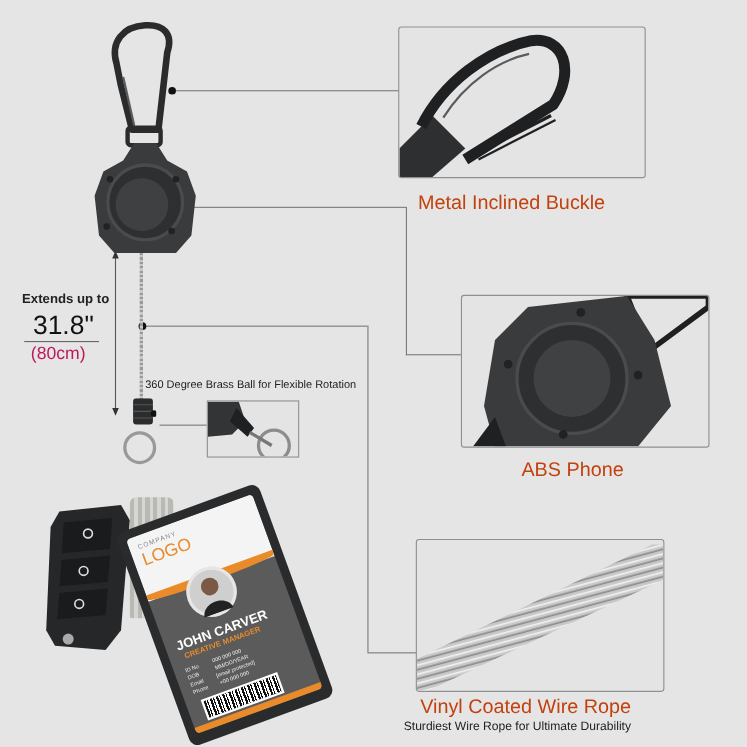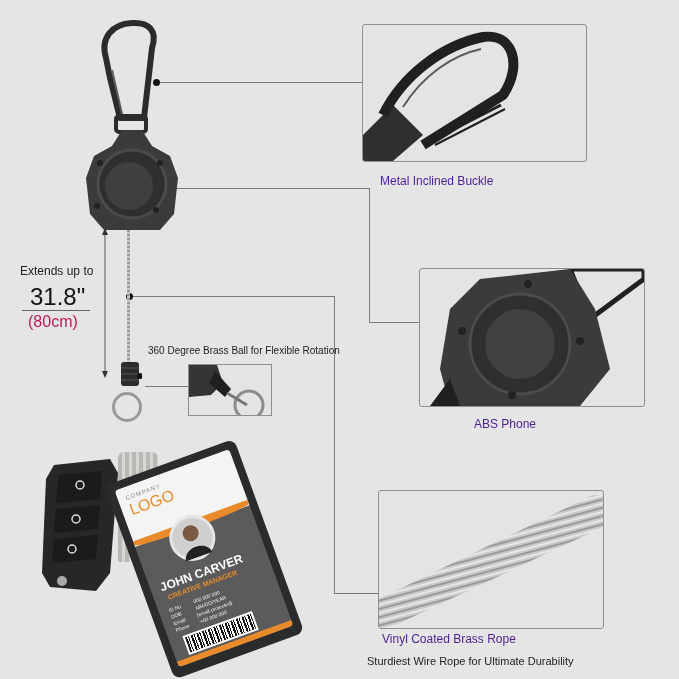--- a/index.html
+++ b/index.html
@@ -1,19 +1,19 @@
 <!DOCTYPE html>
 <html><head>
   <meta charset="utf-8">
   <style>
     html, body { margin: 0; padding: 0; }
     body { width: 679px; height: 679px; background: #e5e5e5; position: relative; overflow: hidden; font-family: "Liberation Sans", sans-serif; color: #111; }
     .abs { position: absolute; }
     .panel { position: absolute; border: 1px solid #8f8f8f; border-radius: 3px; background: #e4e4e4; overflow: hidden; }
-    .caption { position: absolute; font-size: 12px; color: #4c1d95; white-space: nowrap; }
+    .caption { position: absolute; font-size: 18px; color: #c2410c; white-space: nowrap; }
     .line { position: absolute; background: #7a7a7a; }
     .dot { position: absolute; width: 7px; height: 7px; border-radius: 50%; background: #111; }
     svg { display: block; }
   </style>
 </head>
 <body>
 
 <div class="line" style="left:160px;top:82px;width:203px;height:1px;"></div>
 <div class="dot" style="left:153px;top:79px;"></div>
 
@@ -30,21 +30,21 @@
 <div class="line" style="left:145px;top:386px;width:45px;height:1px;"></div>
 
 <div class="abs" style="left:100px;top:228px;width:10px;height:150px;">
   <svg width="10" height="150" viewBox="0 0 10 150">
     <line x1="5" y1="4" x2="5" y2="146" stroke="#555" stroke-width="1"></line>
     <polygon points="5,0 2,7 8,7" fill="#333"></polygon>
     <polygon points="5,150 2,143 8,143" fill="#333"></polygon>
   </svg>
 </div>
 
-<div class="abs" style="left:20px;top:264px;font-size:12px;color:#222;">Extends up to</div>
+<div class="abs" style="left:20px;top:264px;font-size:12px;color:#222;font-weight:bold;">Extends up to</div>
 <div class="abs" style="left:30px;top:283px;font-size:24px;color:#111;">31.8"</div>
 <div class="abs" style="left:22px;top:310px;width:68px;height:1px;background:#666;"></div>
 <div class="abs" style="left:28px;top:313px;font-size:16px;color:#be185d;">(80cm)</div>
 
 <div class="abs" style="left:82px;top:18px;width:100px;height:215px;">
   <svg width="100" height="215" viewBox="0 0 100 215">
 
     <path d="M24 40 C18 20, 30 6, 50 5 C66 4, 76 12, 70 30 L62 100 L38 100 L28 60 Z" fill="none" stroke="#2a2b2d" stroke-width="6" stroke-linejoin="round"></path>
     <path d="M30 52 L40 96" stroke="#5a5b5d" stroke-width="2"></path>
     <rect x="34" y="98" width="30" height="16" rx="3" fill="none" stroke="#2a2b2d" stroke-width="4"></rect>
@@ -64,21 +64,21 @@
 <div class="abs" style="left:118px;top:362px;width:24px;height:30px;">
   <svg width="24" height="30" viewBox="0 0 24 30">
     <rect x="3" y="0" width="18" height="24" rx="3" fill="#2b2c2e"></rect>
     <line x1="3" y1="6" x2="21" y2="6" stroke="#555"></line>
     <line x1="3" y1="12" x2="21" y2="12" stroke="#555"></line>
     <line x1="3" y1="18" x2="21" y2="18" stroke="#555"></line>
     <circle cx="22" cy="14" r="3" fill="#111"></circle>
   </svg>
 </div>
 
-<div class="abs" style="left:148px;top:345px;font-size:10px;color:#222;white-space:nowrap;">360 Degree Brass Ball for Flexible Rotation</div>
+<div class="abs" style="left:132px;top:345px;font-size:10px;color:#222;white-space:nowrap;">360 Degree Brass Ball for Flexible Rotation</div>
 <div class="panel" style="left:188px;top:364px;width:82px;height:50px;border-radius:0;">
   <svg width="82" height="50" viewBox="0 0 82 50">
     <path d="M0 0 L28 0 L34 18 L22 30 L0 32 Z" fill="#333436"></path>
     <path d="M26 6 L42 24 L36 32 L20 18 Z" fill="#1f2022"></path>
     <circle cx="60" cy="40" r="14" fill="none" stroke="#8c8c8c" stroke-width="3"></circle>
     <path d="M38 28 L58 40" stroke="#777" stroke-width="3"></path>
   </svg>
 </div>
 
 <div class="abs" style="left:112px;top:392px;width:30px;height:30px;border:3px solid #999;border-radius:50%;box-sizing:border-box;"></div>
@@ -153,14 +153,14 @@
     <defs>
       <pattern id="strand" width="8" height="8" patternUnits="userSpaceOnUse" patternTransform="rotate(-15)">
         <rect width="8" height="8" fill="#c9c9c9"></rect>
         <line x1="0" y1="2" x2="8" y2="2" stroke="#8a8a8a" stroke-width="1.5"></line>
         <line x1="0" y1="6" x2="8" y2="6" stroke="#f2f2f2" stroke-width="1.5"></line>
       </pattern>
     </defs>
     <polygon points="0,108 0,137 10,137 224,36 224,4 214,4" fill="url(#strand)"></polygon>
   </svg>
 </div>
-<div class="caption" style="left:382px;top:632px;">Vinyl Coated Brass Rope</div>
+<div class="caption" style="left:382px;top:632px;">Vinyl Coated Wire Rope</div>
 <div class="abs" style="left:367px;top:655px;font-size:11px;color:#222;white-space:nowrap;">Sturdiest Wire Rope for Ultimate Durability</div>
 
 </body></html>

